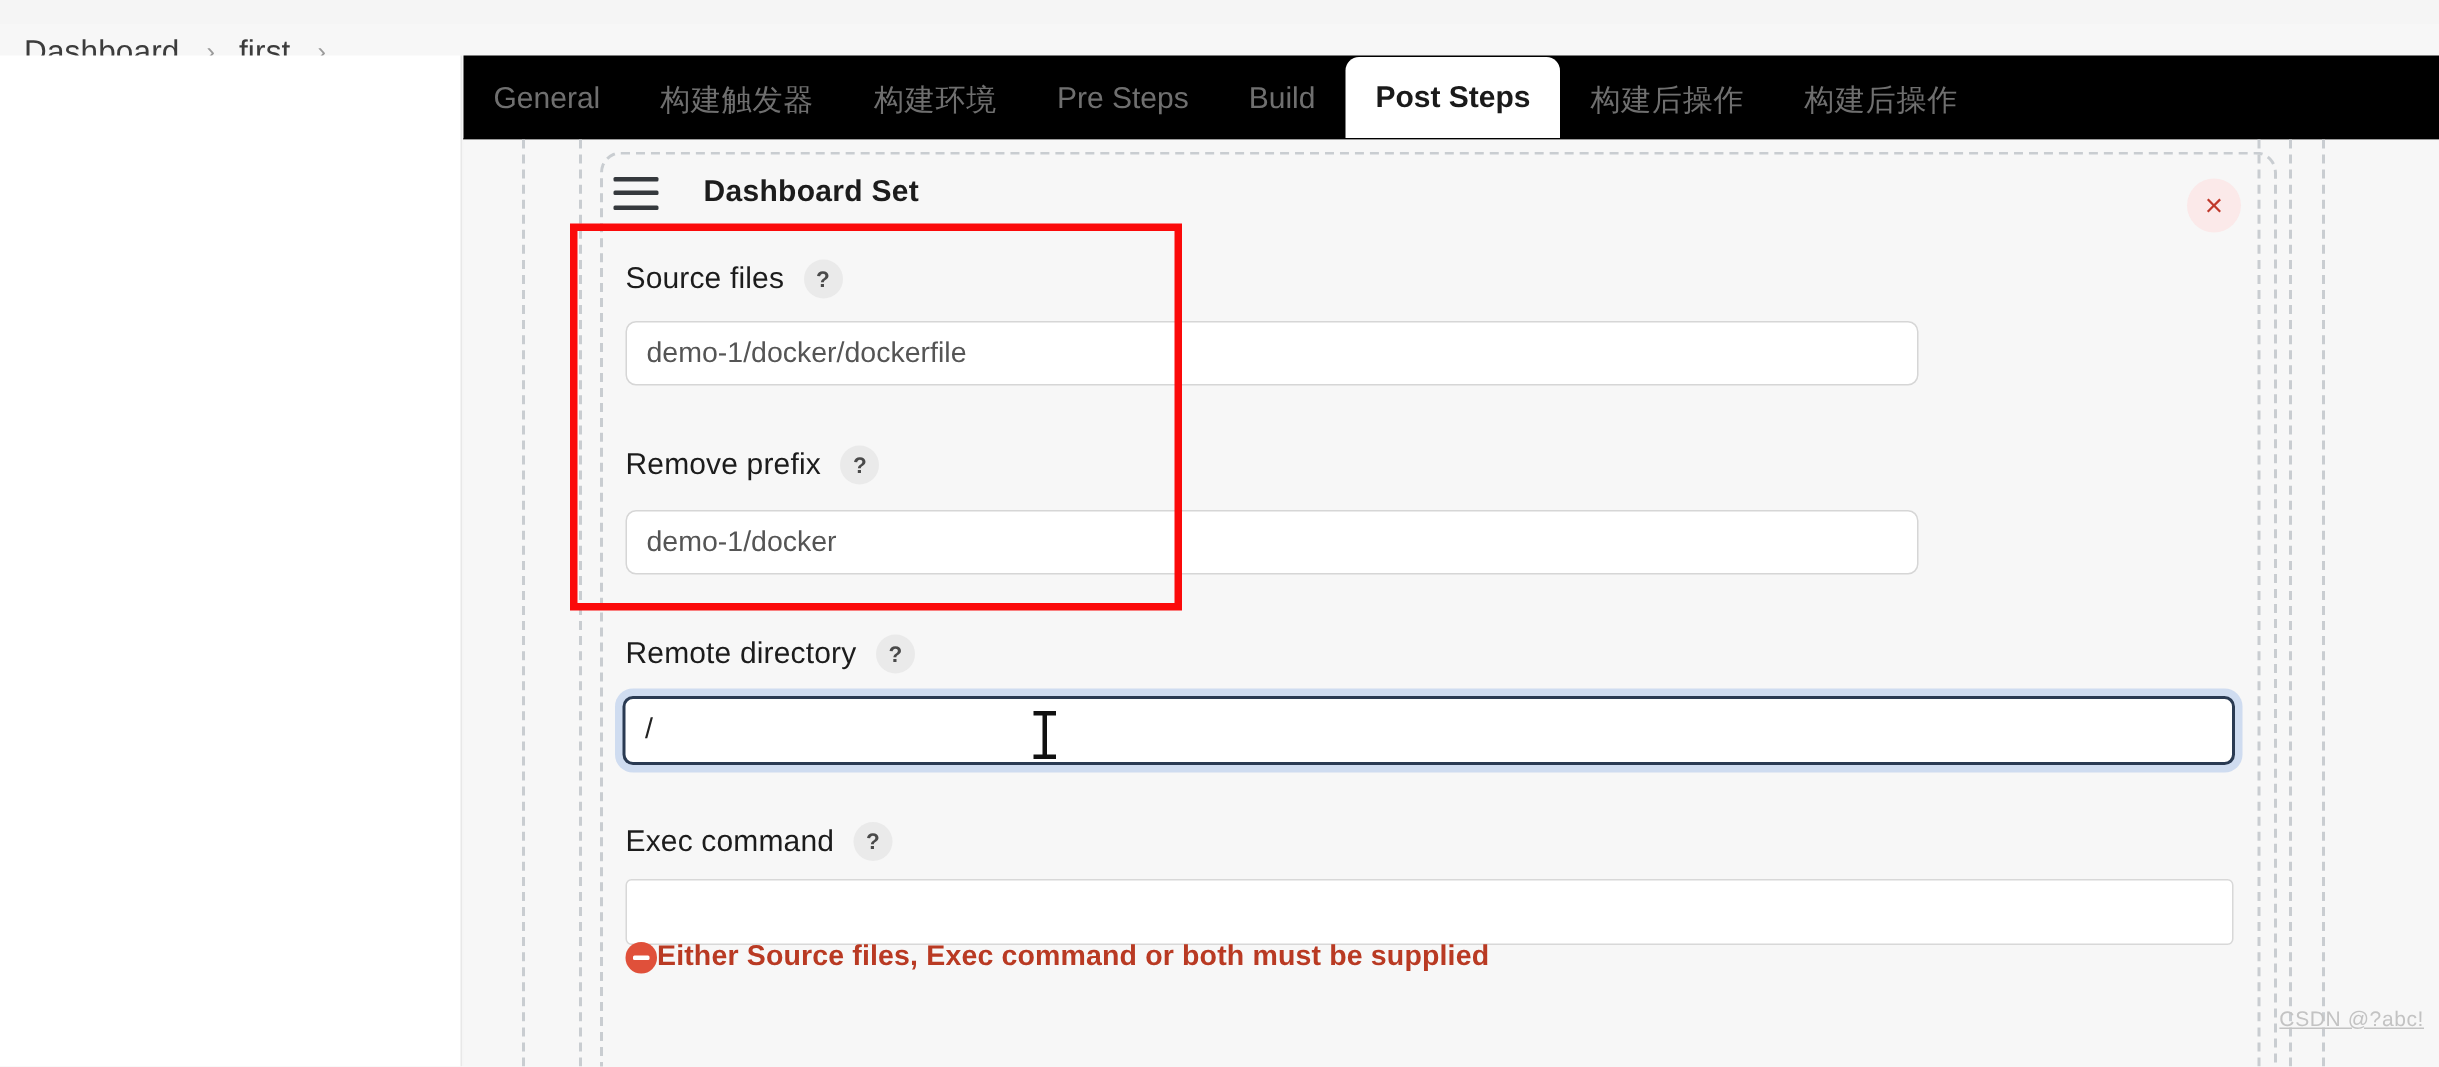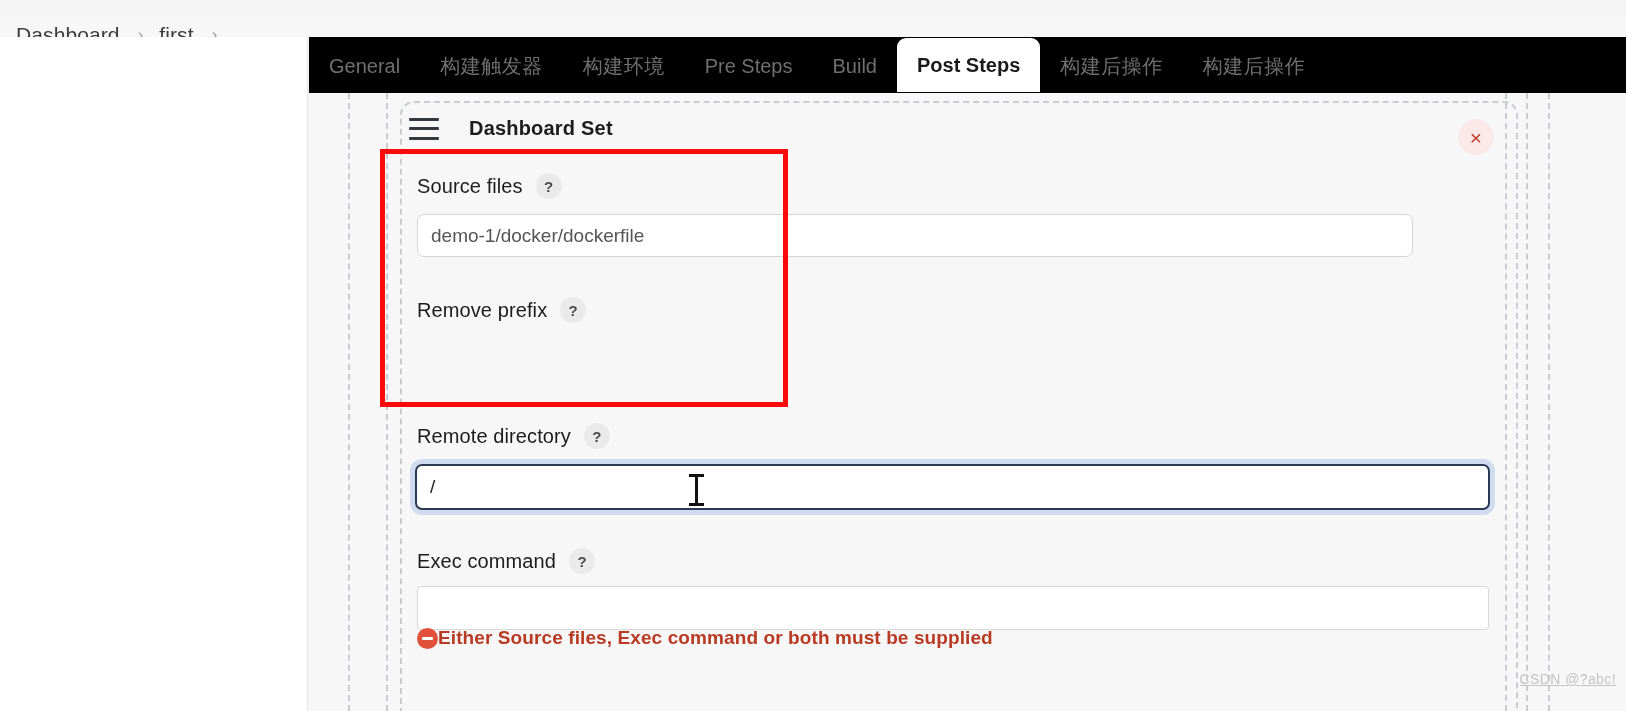--- a/index.html
+++ b/index.html
@@ -113,21 +113,21 @@
   .help-badge {
     width: 26px; height: 26px; border-radius: 50%;
     background: #eaeaea; color: #4a4a4a;
     font-size: 15px; font-weight: bold;
     display: flex; align-items: center; justify-content: center;
     cursor: pointer;
   }
 
   .text-input {
     position: absolute;
-    height: 43px; width: 996px; left: 417px;
+    height: 43px; width: 862px; left: 417px;
     background: #ffffff;
     border: 1px solid #d6d6d6;
     border-radius: 7px;
     font-family: "Liberation Sans", sans-serif;
     font-size: 19px; color: #555; padding: 0 13px;
     outline: none;
   }
   .text-input::placeholder { color: #8d8d8d; }
 
   .text-input.focused {
@@ -234,20 +234,21 @@
   <div class="field-label" style="left:417px; top:173px;">
     <span>Source files</span>
     <span class="help-badge">?</span>
   </div>
   <input class="text-input" style="top: 214px;" type="text" value="demo-1/docker/dockerfile">
 
   <div class="field-label" style="left:417px; top:297px;">
     <span>Remove prefix</span>
     <span class="help-badge">?</span>
   </div>
+  <input class="text-input" style="top: 340px;" type="text" value="demo-1/docker">
 
   <div class="field-label" style="left:417px; top:423px;">
     <span>Remote directory</span>
     <span class="help-badge">?</span>
   </div>
   <input class="text-input focused" style="top: 464px; width: 1075px; left: 415px;" type="text" value="/">
 
   <div class="field-label" style="left:417px; top:548px;">
     <span>Exec command</span>
     <span class="help-badge">?</span>

